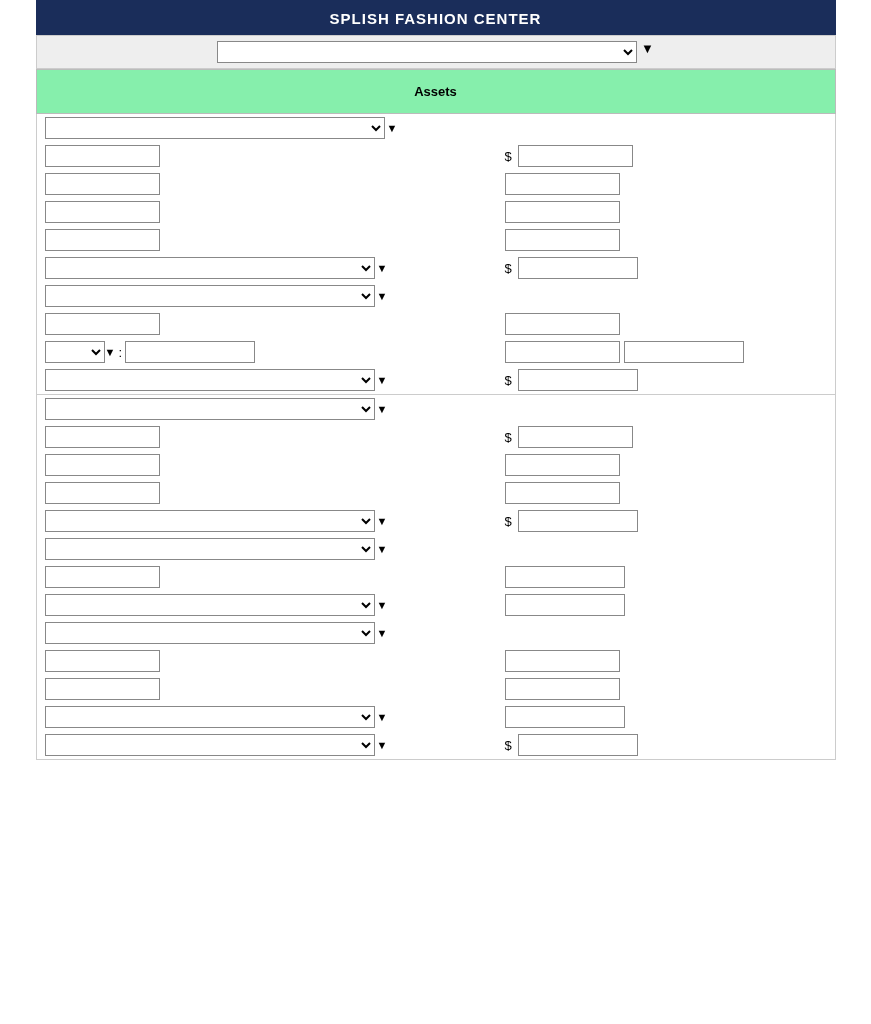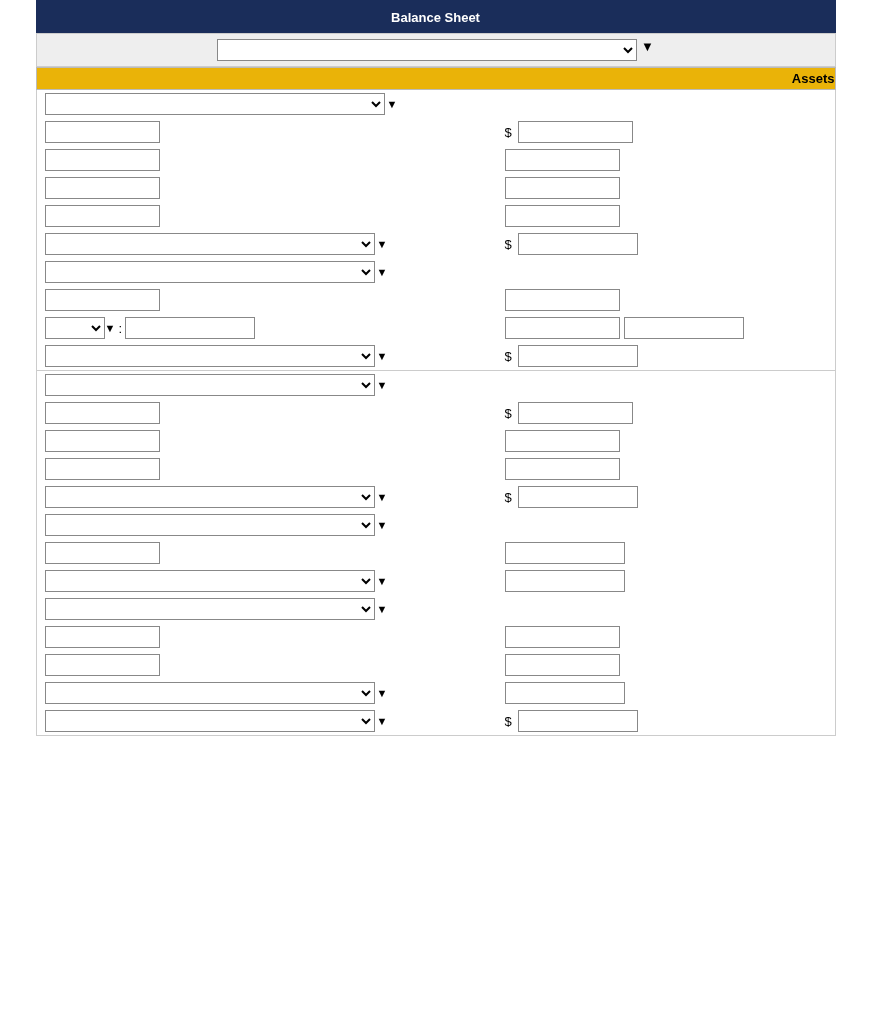--- a/index.html
+++ b/index.html
@@ -29,25 +29,25 @@
       letter-spacing: 1px;
       text-transform: uppercase;
     }
     .header-subtitle {
       font-weight: bold;
       font-size: 13px;
       color: #fff;
     }
 
     .section-header {
-      background-color: #eab308;
-      text-align: right;
+      background-color: #86efac;
+      text-align: center;
       font-weight: bold;
       font-size: 13px;
-      padding: 3px 0;
+      padding: 14px 0;
       border: 1px solid #bbb;
     }
 
     select {
       border: 1px solid #888;
       background: #fff;
       padding: 2px 4px;
       font-size: 12px;
       height: 22px;
       cursor: pointer;
@@ -134,21 +134,21 @@
       margin: 0 3px;
       font-size: 13px;
     }
   </style>
 </head>
 <body>
 
 <div class="page-container">
 
   <div class="header">
-    <div class="header-subtitle">Balance Sheet</div>
+    <div class="header-title">SPLISH FASHION CENTER</div>
   </div>
 
   <div class="top-dropdown-row">
     <select class="date-select">
       <option value=""></option>
     </select>
     <span style="margin-left:4px; font-size:13px;">▼</span>
   </div>
 
   <div class="section-header">

